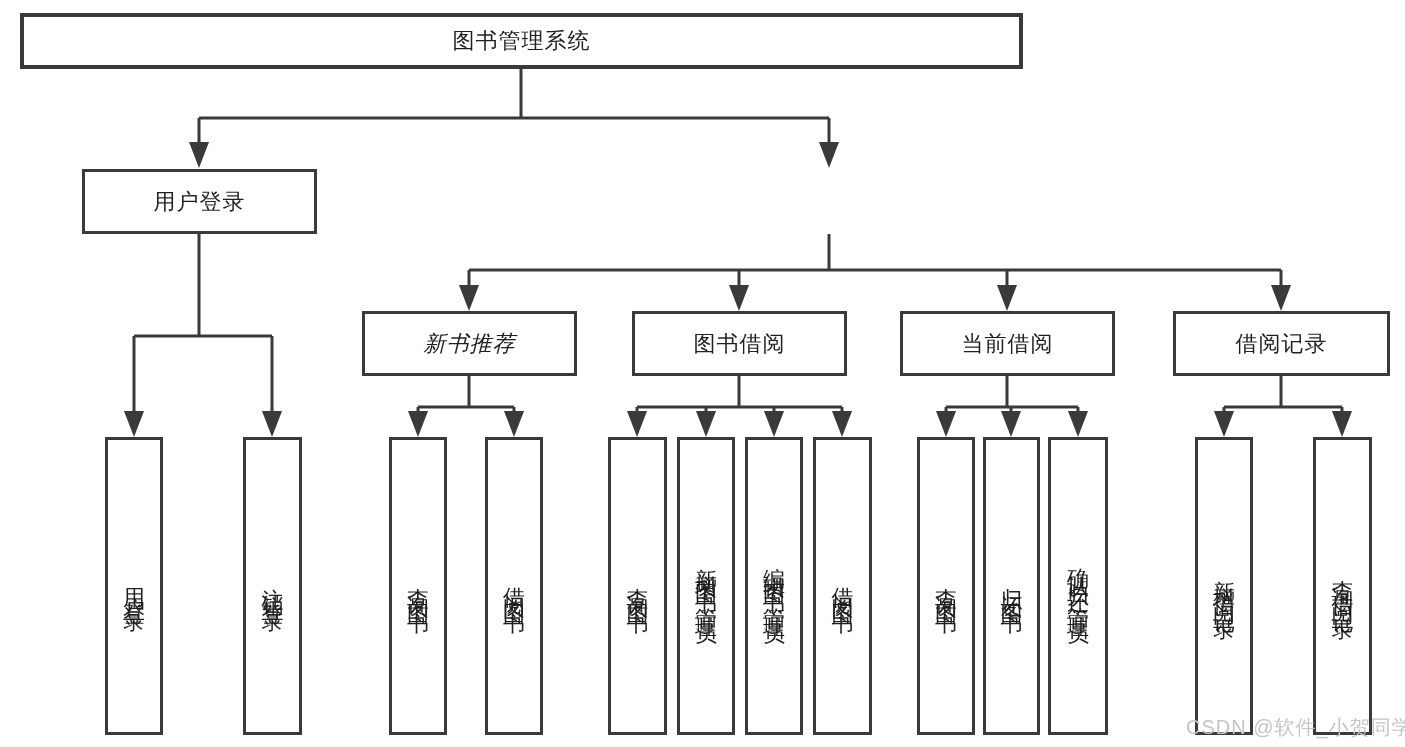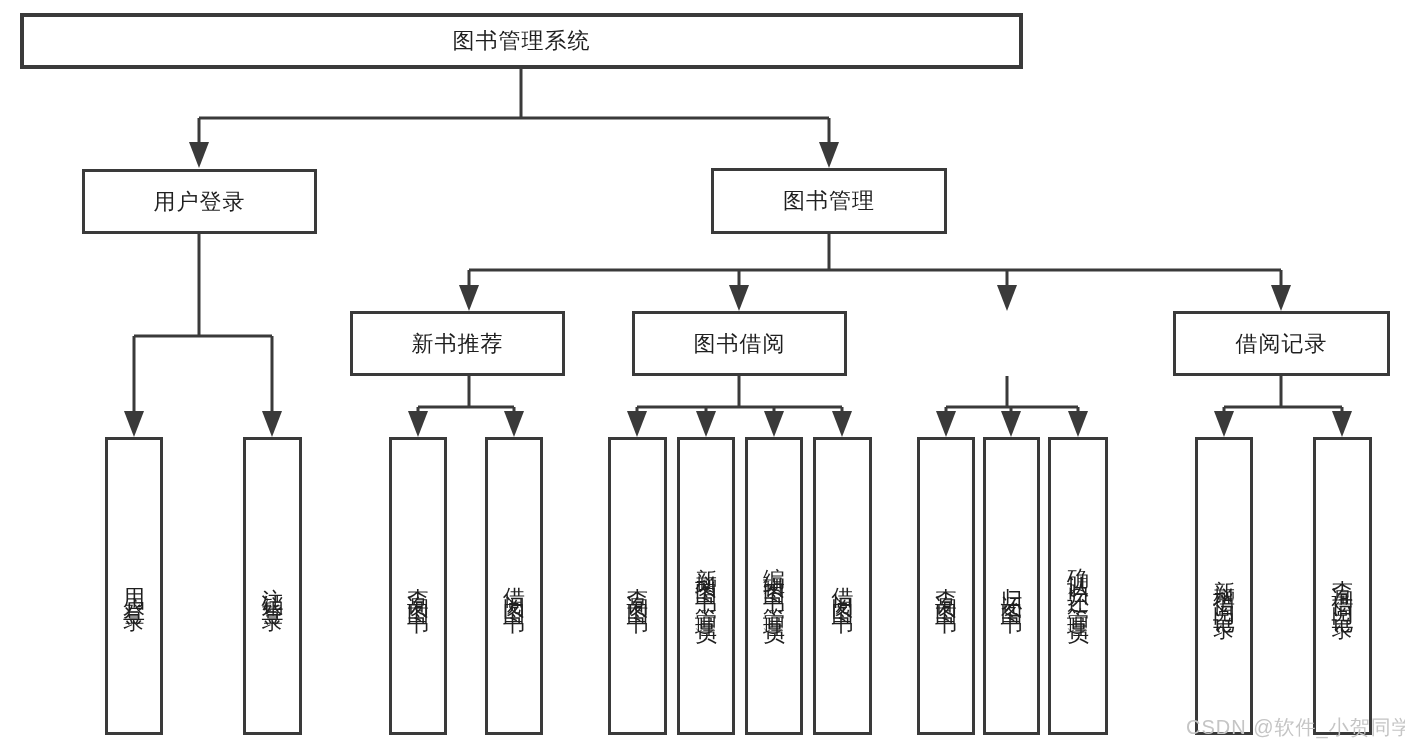--- a/index.html
+++ b/index.html
@@ -117,29 +117,29 @@
     </g>
   </svg>
 
   <div class="hbox root" style="left:20px; top:13px; width:1003px; height:56px;">
     <span>图书管理系统</span>
   </div>
 
   <div class="hbox" style="left:82px; top:169px; width:235px; height:65px;">
     <span>用户登录</span>
   </div>
-  <div class="hbox" style="left:711px; top:168px; width:236px; height:66px;">
-    <span>图书管理</span>
-  </div>
 
-  <div class="hbox" style="left:350px; top:311px; width:215px; height:65px;">
+  <div class="hbox" style="left:362px; top:311px; width:215px; height:65px;font-style:italic;">
     <span>新书推荐</span>
   </div>
   <div class="hbox" style="left:632px; top:311px; width:215px; height:65px;font-family:Liberation Serif, serif;">
     <span>图书借阅</span>
+  </div>
+  <div class="hbox" style="left:900px; top:311px; width:215px; height:65px;">
+    <span>当前借阅</span>
   </div>
   <div class="hbox" style="left:1173px; top:311px; width:217px; height:65px;">
     <span>借阅记录</span>
   </div>
 
   <div class="vbox" style="left:105px;">
     <span class="vtext">用户登录</span>
   </div>
   <div class="vbox" style="left:243px; width:59px;">
     <span class="vtext">注销登录</span>

